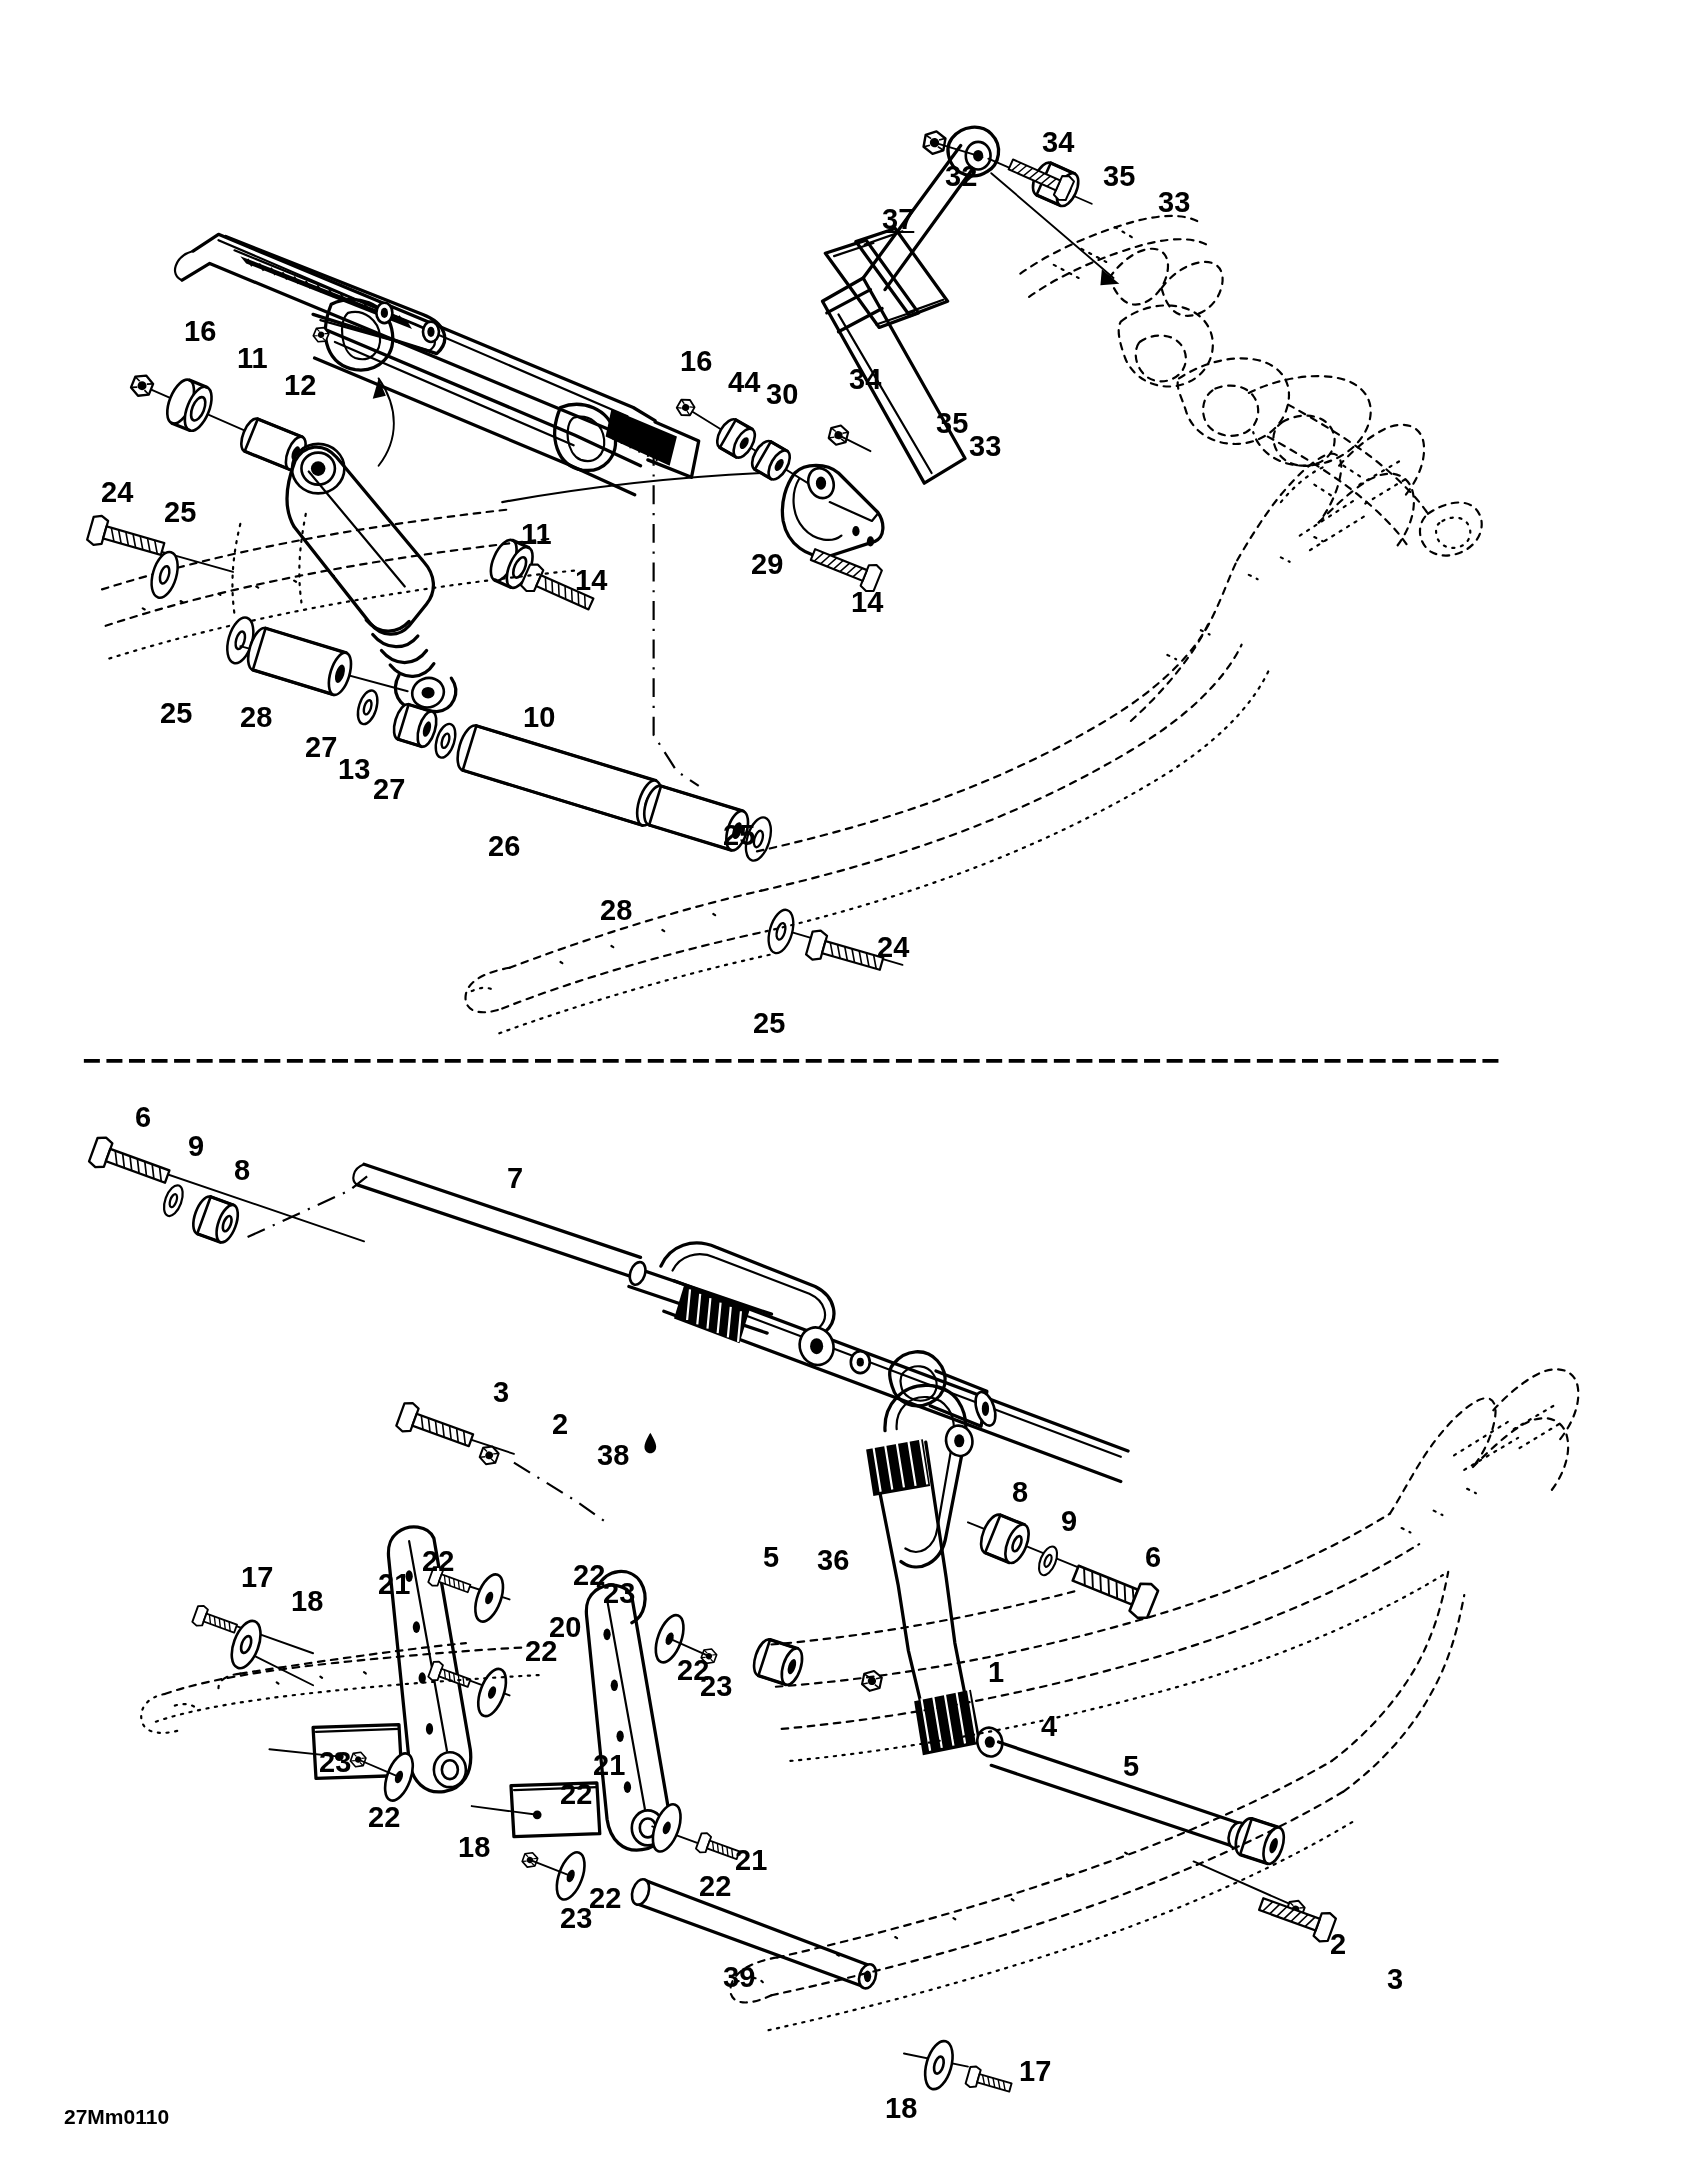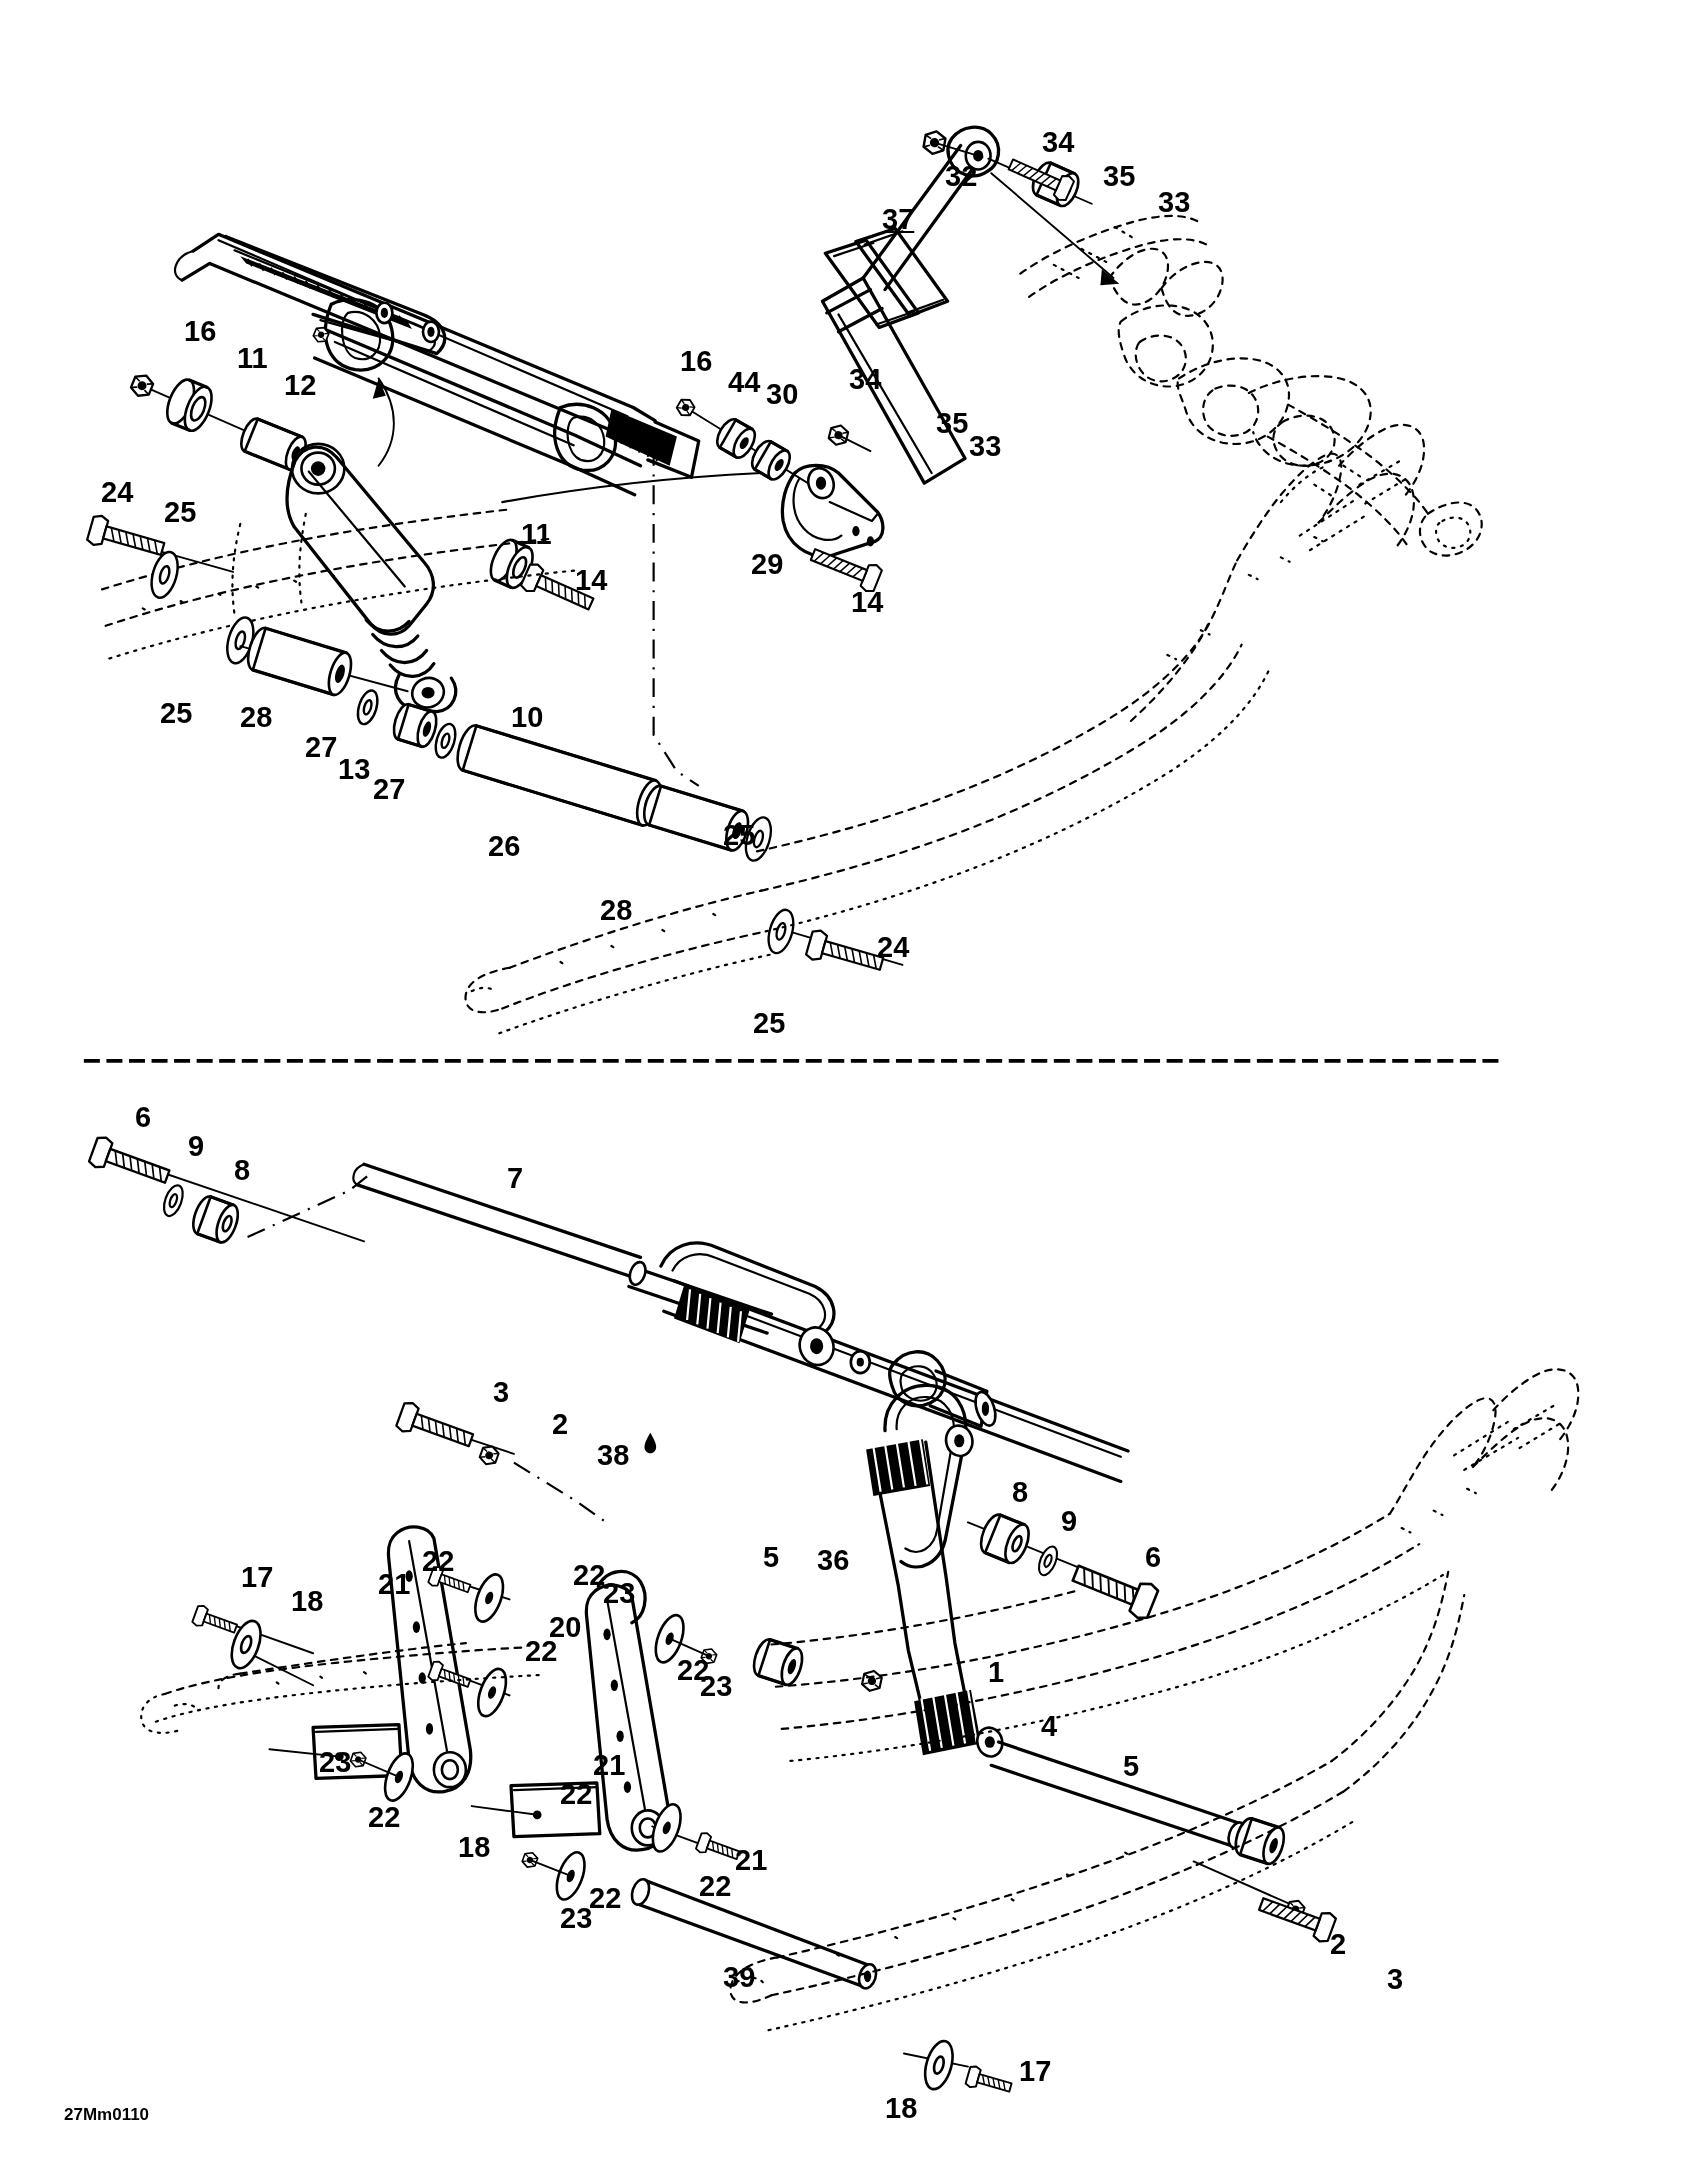--- a/index.html
+++ b/index.html
@@ -21,21 +21,21 @@
     color:#000;
     line-height:1;
     white-space:nowrap;
     letter-spacing:0px;
     user-select:none;
   }
   #footer-code{
     position:absolute;
     left:64px;top:2105px;
     font-family:"Liberation Sans", sans-serif;
-    font-size:17px;
+    font-size:21px;
     font-weight:600;
     color:#000;
     white-space:nowrap;
   }
   .drop-glyph{
     position:absolute;
     width:14.6px;height:22px;
   }
 </style>
 </head>
@@ -713,21 +713,21 @@
       <div class="callout" style="left: 851px; top: 588px;">14</div>
       <div class="callout" style="left: 101px; top: 478px;">24</div>
       <div class="callout" style="left: 164px; top: 498px;">25</div>
       <div class="callout" style="left: 521px; top: 520px;">11</div>
       <div class="callout" style="left: 575px; top: 566px;">14</div>
       <div class="callout" style="left: 160px; top: 699px;">25</div>
       <div class="callout" style="left: 240px; top: 703px;">28</div>
       <div class="callout" style="left: 305px; top: 733px;">27</div>
       <div class="callout" style="left: 338px; top: 755px;">13</div>
       <div class="callout" style="left: 373px; top: 775px;">27</div>
-      <div class="callout" style="left: 511px; top: 703px;">10</div>
+      <div class="callout" style="left: 523px; top: 703px;">10</div>
       <div class="callout" style="left: 472px; top: 832px; margin-left: 16px;">26</div>
       <div class="callout" style="left: 600px; top: 896px;">28</div>
       <div class="callout" style="left: 723px; top: 821px;">25</div>
       <div class="callout" style="left: 877px; top: 933px;">24</div>
       <div class="callout" style="left: 753px; top: 1009px;">25</div>
       <div class="callout" style="left: 135px; top: 1103px;">6</div>
       <div class="callout" style="left: 188px; top: 1132px;">9</div>
       <div class="callout" style="left: 234px; top: 1156px;">8</div>
       <div class="callout" style="left: 507px; top: 1164px;">7</div>
       <div class="callout" style="left: 493px; top: 1378px;">3</div>

